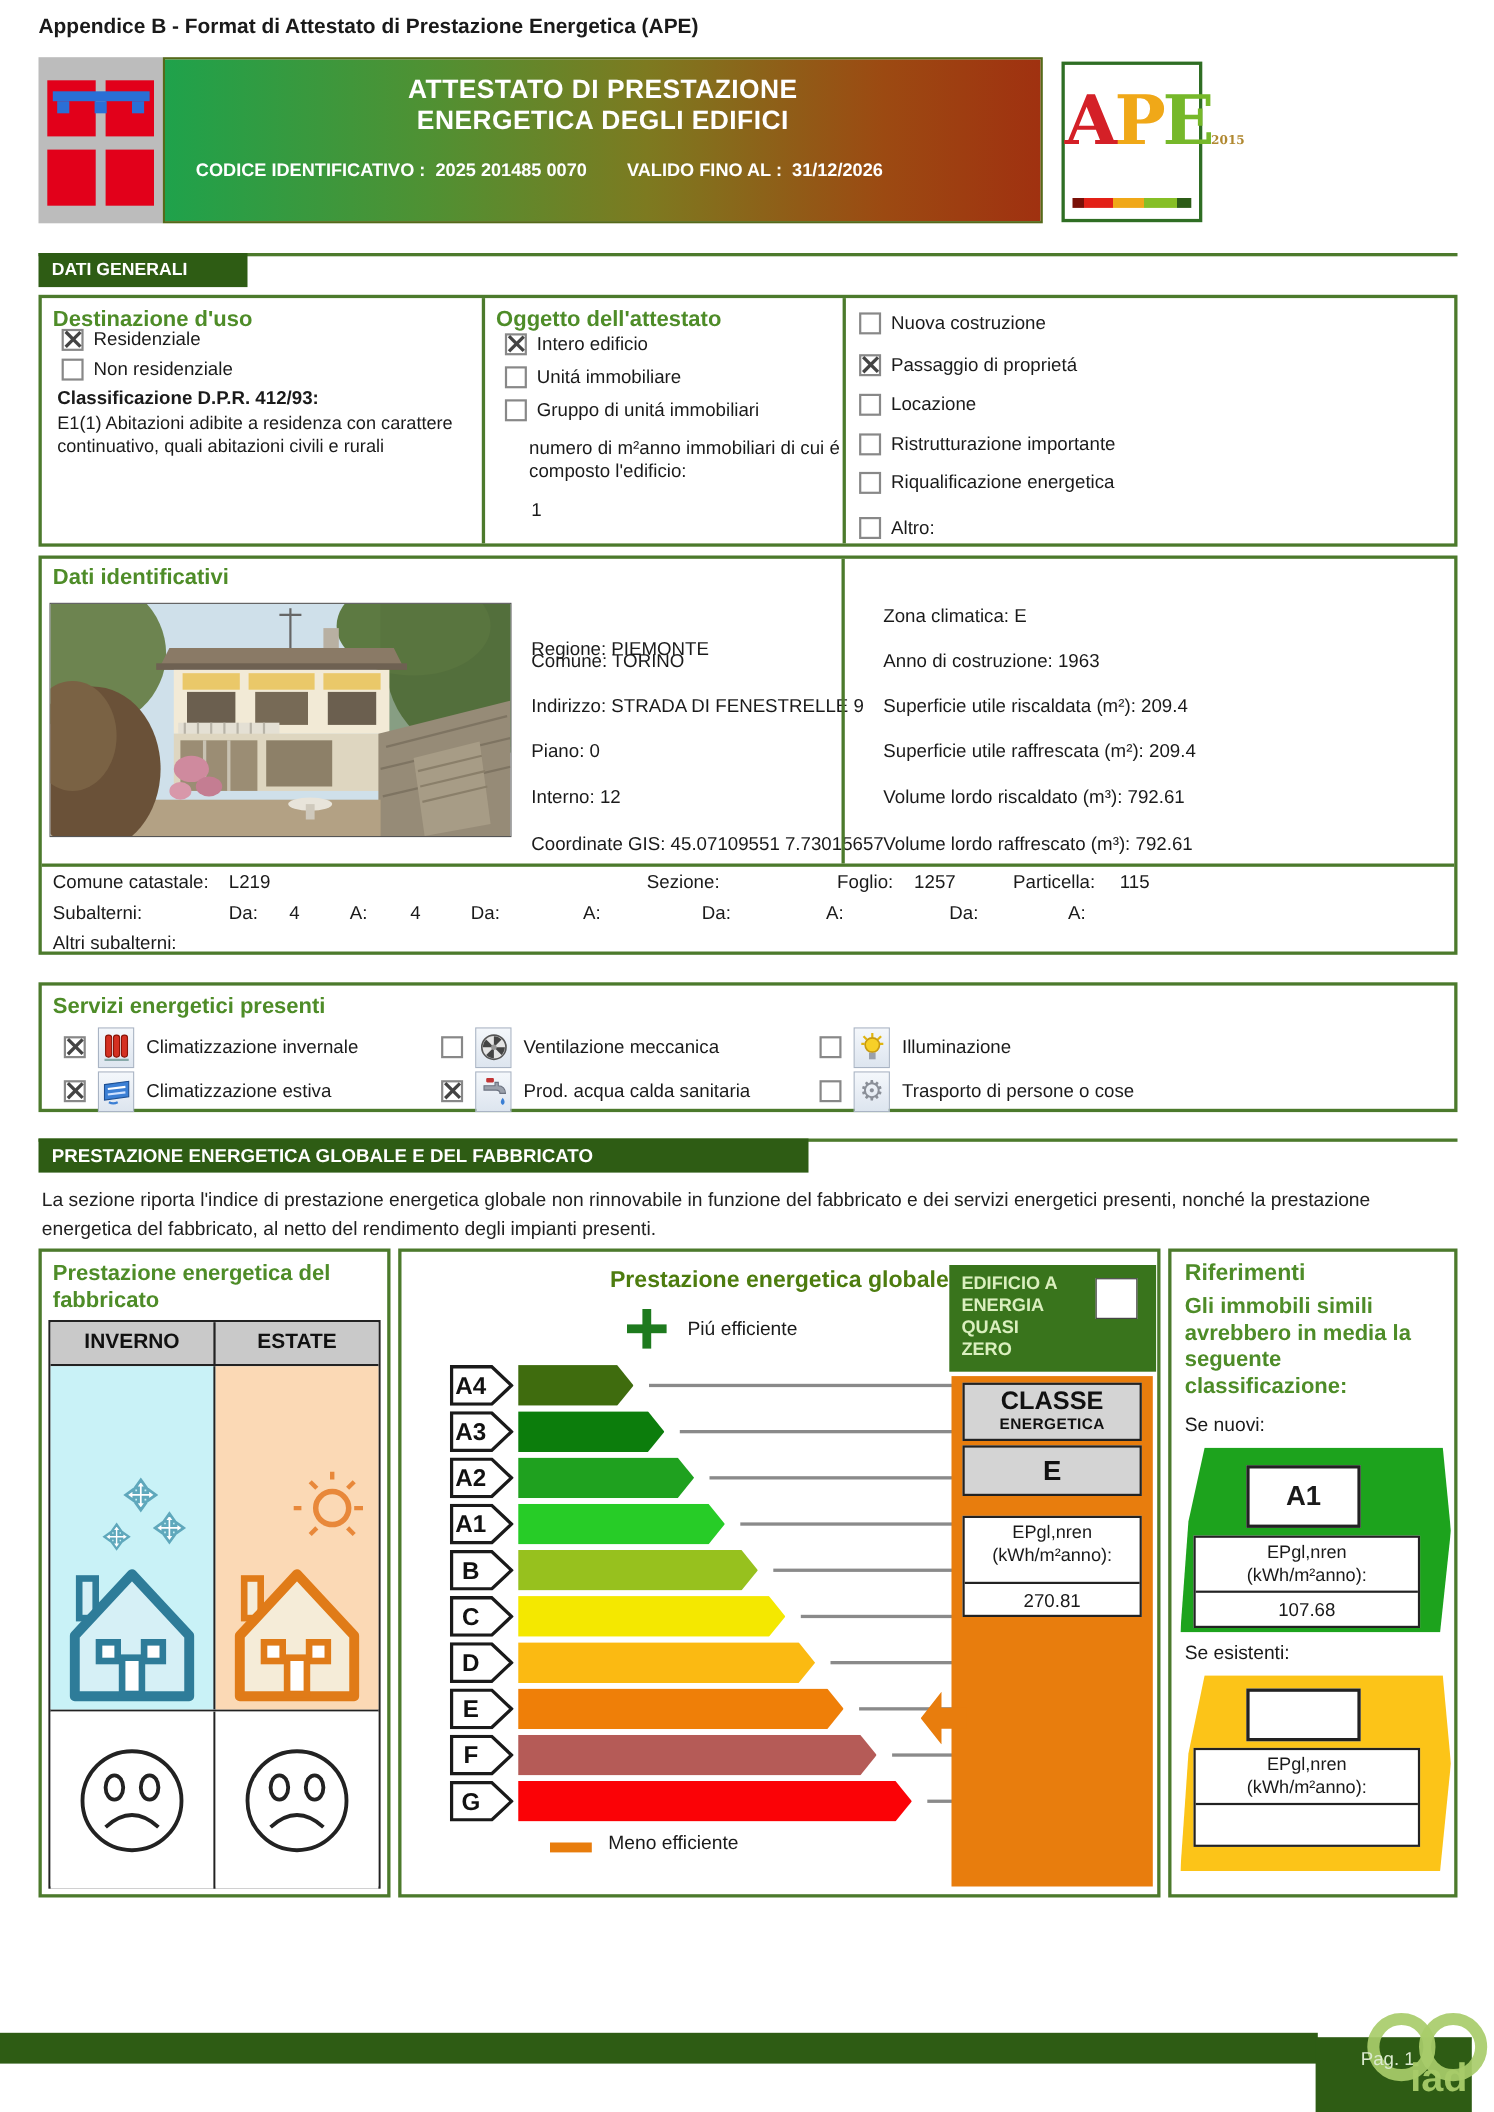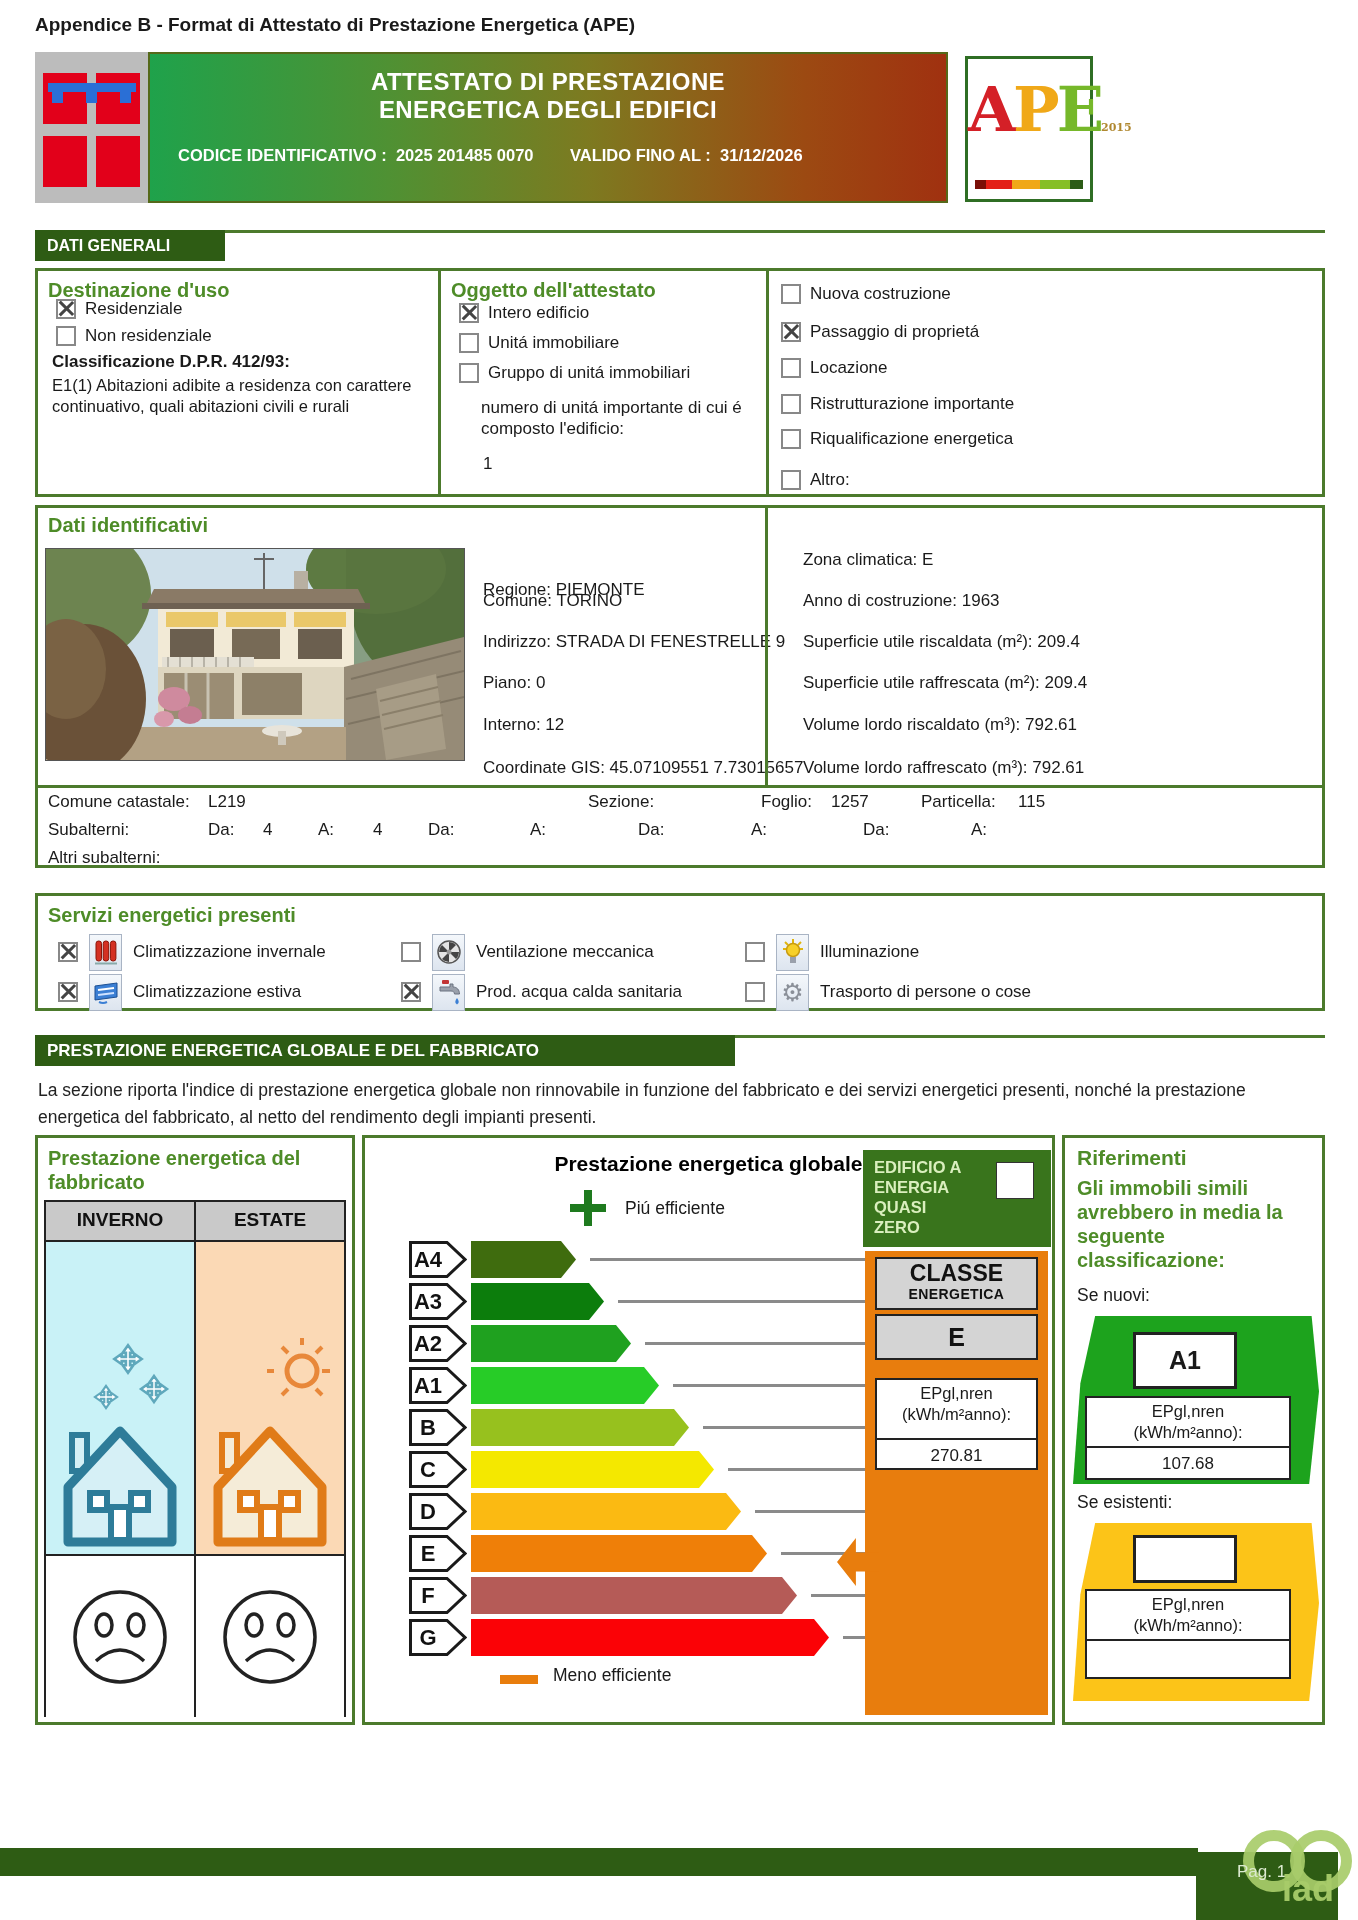--- a/index.html
+++ b/index.html
@@ -52,21 +52,21 @@
   .fab-hdr div{flex:1;text-align:center;font-weight:bold;font-size:19px;line-height:36px;color:#111;}
   .fab-hdr div:first-child{border-right:2px solid #222;}
   .fab-icons{display:flex;height:312px;border-bottom:2px solid #222;}
   .cellw{flex:1;background:#c9f2f7;border-right:2px solid #222;position:relative;}
   .cells{flex:1;background:#fbd9b5;position:relative;}
   .fab-faces{display:flex;height:161px;}
   .facec{flex:1;background:#fff;position:relative;display:flex;align-items:center;justify-content:center;}
   .facec:first-child{border-right:2px solid #222;}
   .housesvg{position:absolute;left:50%;bottom:4px;transform:translateX(-50%);}
   
-  .glob-title{position:absolute;left:0;top:14px;width:100%;text-align:center;font-size:21px;font-weight:bold;color:#000000;}
+  .glob-title{position:absolute;left:0;top:14px;width:100%;text-align:center;font-size:21px;font-weight:bold;color:#4d7c0f;}
   .plus{position:absolute;left:205px;top:52px;width:36px;height:36px;}
   .plus::before{content:"";position:absolute;left:0;top:14px;width:36px;height:8px;background:#1e7a1e;}
   .plus::after{content:"";position:absolute;left:14px;top:0;width:8px;height:36px;background:#1e7a1e;}
   .more-label{position:absolute;left:260px;top:60px;font-size:17.5px;}
   .erow{position:absolute;left:16px;height:37px;width:100%;margin-left:20px;}
   .ebar{position:absolute;left:70px;top:0;height:37px;clip-path:polygon(0 0, calc(100% - 15px) 0, 100% 50%, calc(100% - 15px) 100%, 0 100%);}
   .eline{position:absolute;top:17px;height:3px;background:#8a8a8a;}
   .less-dash{position:absolute;left:135px;top:537px;width:38px;height:9px;background:#e87d0d;}
   .less-label{position:absolute;left:188px;top:527px;font-size:17.5px;}
   .nzeb{position:absolute;left:498px;top:12px;width:188px;height:97px;background:#39741c;box-sizing:border-box;padding:7px 0 0 11px;}
@@ -163,21 +163,21 @@
       <span>Intero edificio</span>
     </div>
     <div class="ckrow" style="left:421px;top:62px;">
       <span class="cb"></span>
       <span>Unitá  immobiliare</span>
     </div>
     <div class="ckrow" style="left:421px;top:92px;">
       <span class="cb"></span>
       <span>Gruppo di unitá  immobiliari</span>
     </div>
-    <div class="abs" style="left:443px;top:127px;font-size:17px;">numero di unitá  importante di cui é</div>
+    <div class="abs" style="left:443px;top:127px;font-size:17px;">numero di m²anno  immobiliari di cui é</div>
     <div class="abs" style="left:443px;top:148px;font-size:17px;">composto l'edificio:</div>
     <div class="abs" style="left:445px;top:183px;font-size:17px;">1</div>
 
     <div class="ckrow" style="left:743px;top:13px;">
       <span class="cb"></span>
       <span>Nuova costruzione</span>
     </div>
     <div class="ckrow" style="left:743px;top:51px;">
       <span class="cb on"></span>
       <span>Passaggio di proprietá</span>

